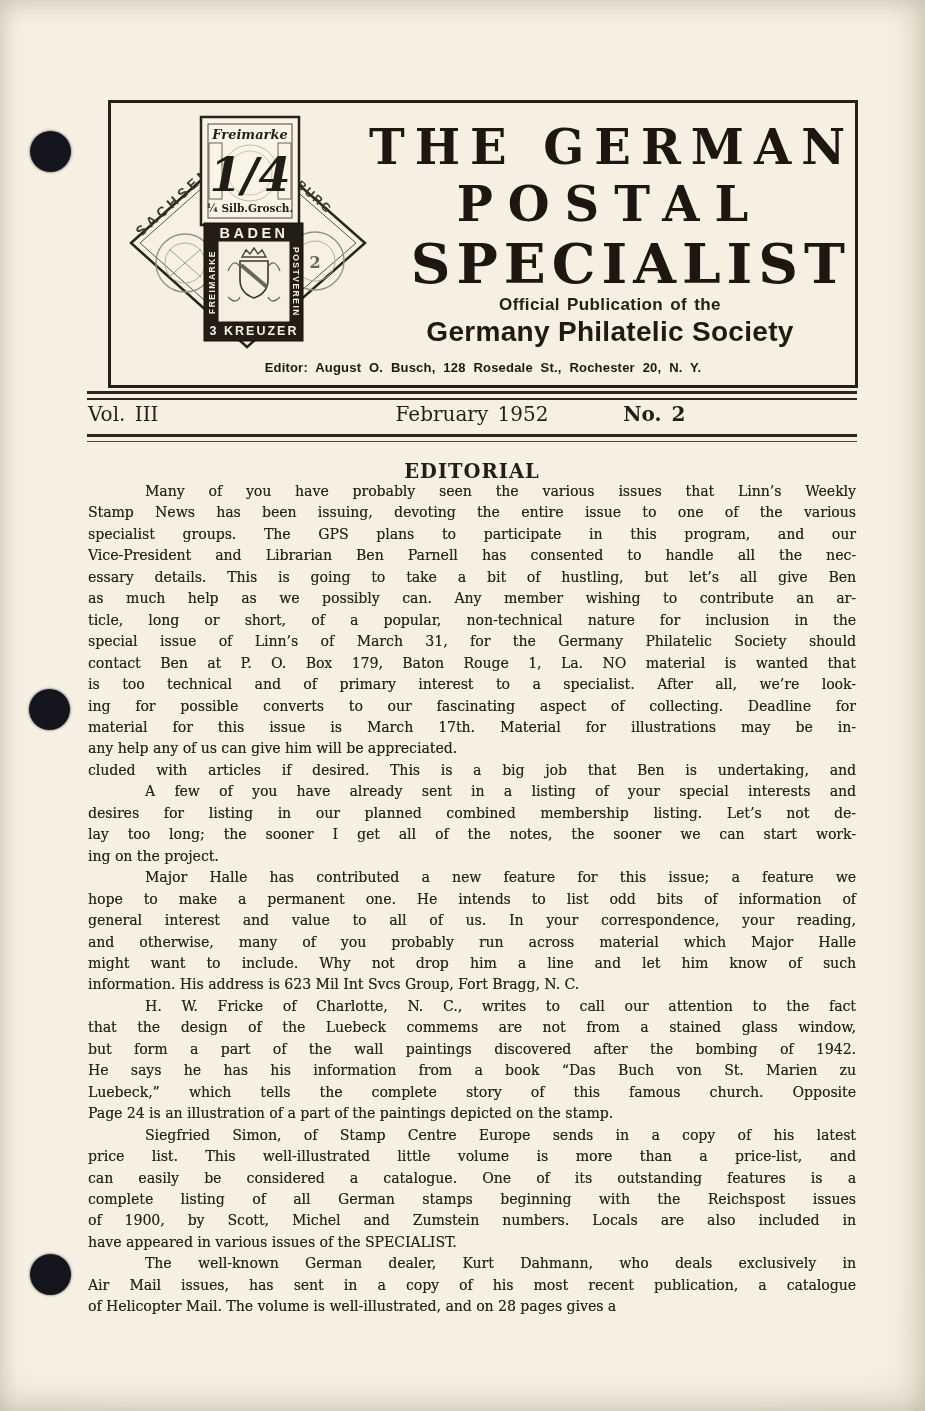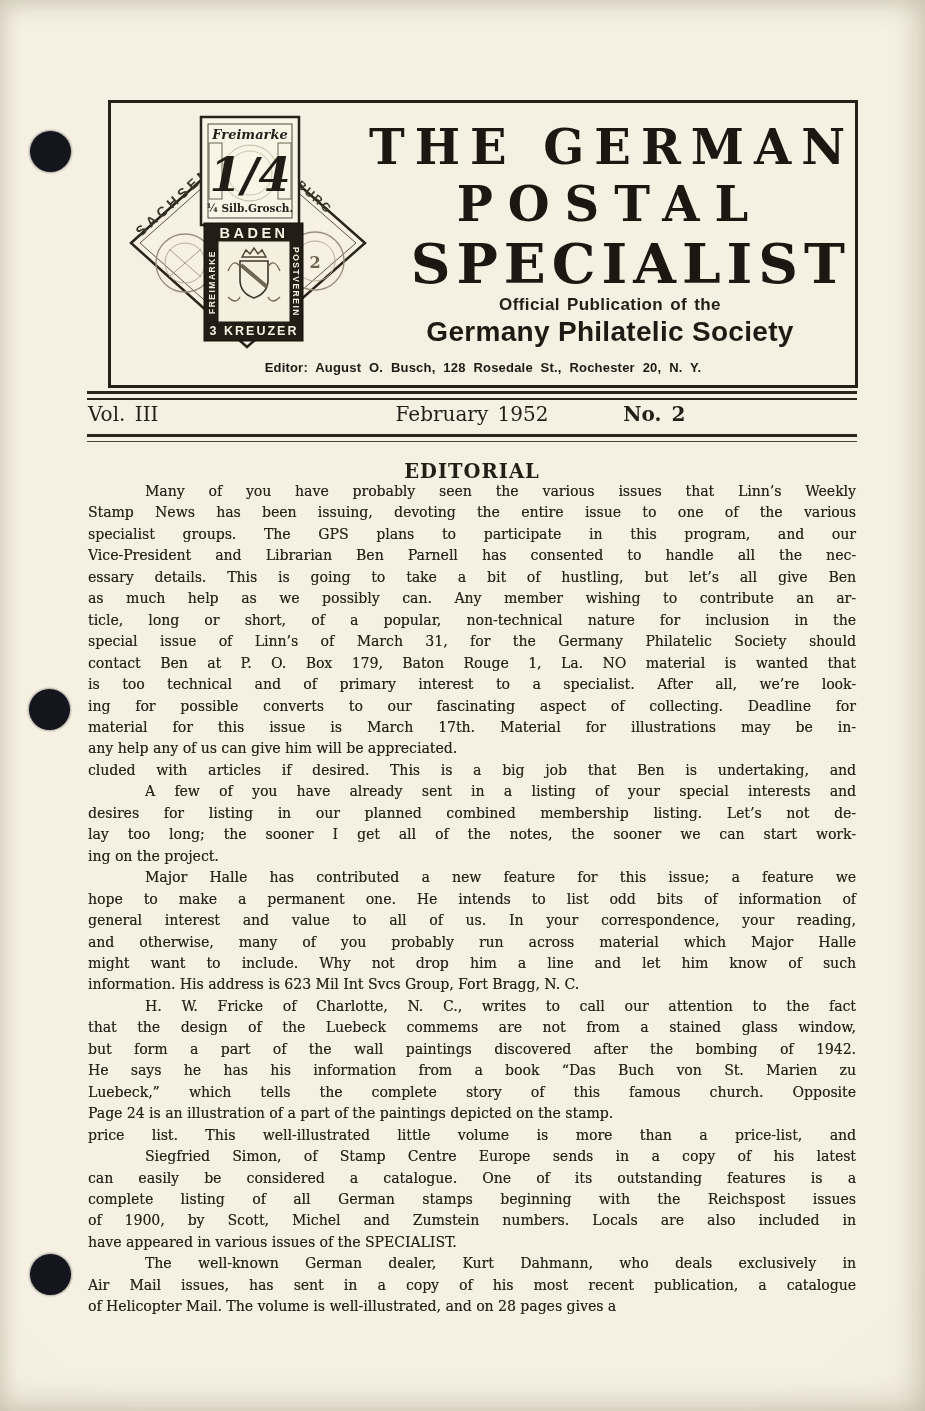--- a/index.html
+++ b/index.html
@@ -182,22 +182,22 @@
     </div>
     <div class="para">
       <div class="jline first">H. W. Fricke of Charlotte, N. C., writes to call our attention to the fact</div>
       <div class="jline">that the design of the Luebeck commems are not from a stained glass window,</div>
       <div class="jline">but form a part of the wall paintings discovered after the bombing of 1942.</div>
       <div class="jline">He says he has his information from a book “Das Buch von St. Marien zu</div>
       <div class="jline">Luebeck,” which tells the complete story of this famous church. Opposite</div>
       <div class="jline last">Page 24 is an illustration of a part of the paintings depicted on the stamp.</div>
     </div>
     <div class="para">
+      <div class="jline first">Siegfried Simon, of Stamp Centre Europe sends in a copy of his latest</div>
       <div class="jline">price list. This well-illustrated little volume is more than a price-list, and</div>
-      <div class="jline first">Siegfried Simon, of Stamp Centre Europe sends in a copy of his latest</div>
       <div class="jline">can easily be considered a catalogue. One of its outstanding features is a</div>
       <div class="jline">complete listing of all German stamps beginning with the Reichspost issues</div>
       <div class="jline">of 1900, by Scott, Michel and Zumstein numbers. Locals are also included in</div>
       <div class="jline last">have appeared in various issues of the SPECIALIST.</div>
     </div>
     <div class="para">
       <div class="jline first">The well-known German dealer, Kurt Dahmann, who deals exclusively in</div>
       <div class="jline">Air Mail issues, has sent in a copy of his most recent publication, a catalogue</div>
       <div class="jline last">of Helicopter Mail. The volume is well-illustrated, and on 28 pages gives a</div>
     </div>

